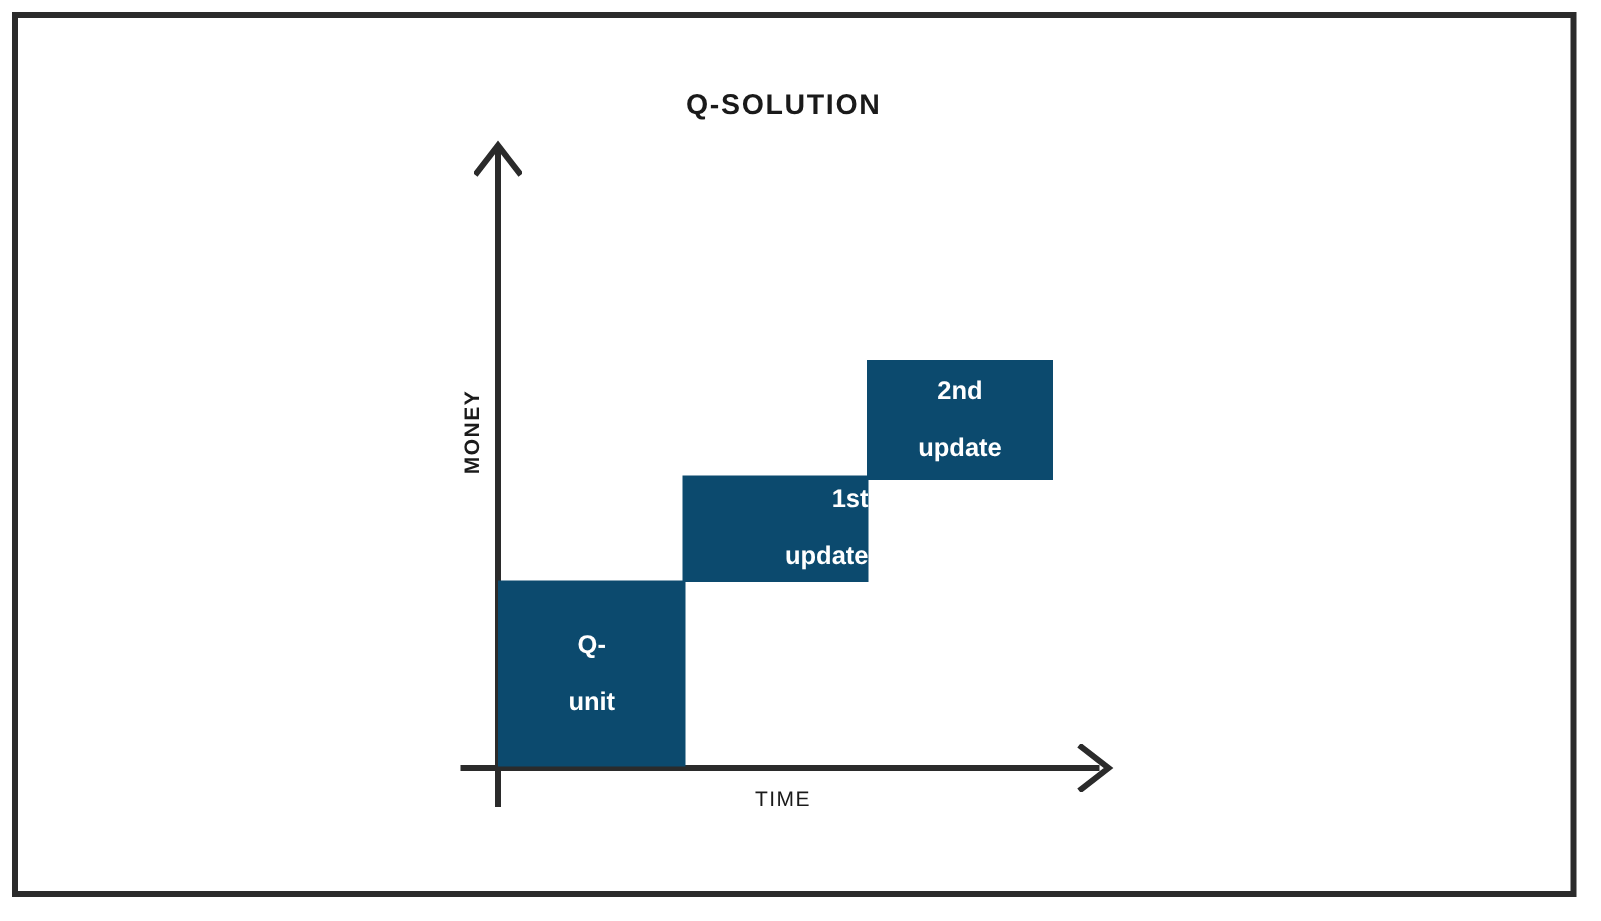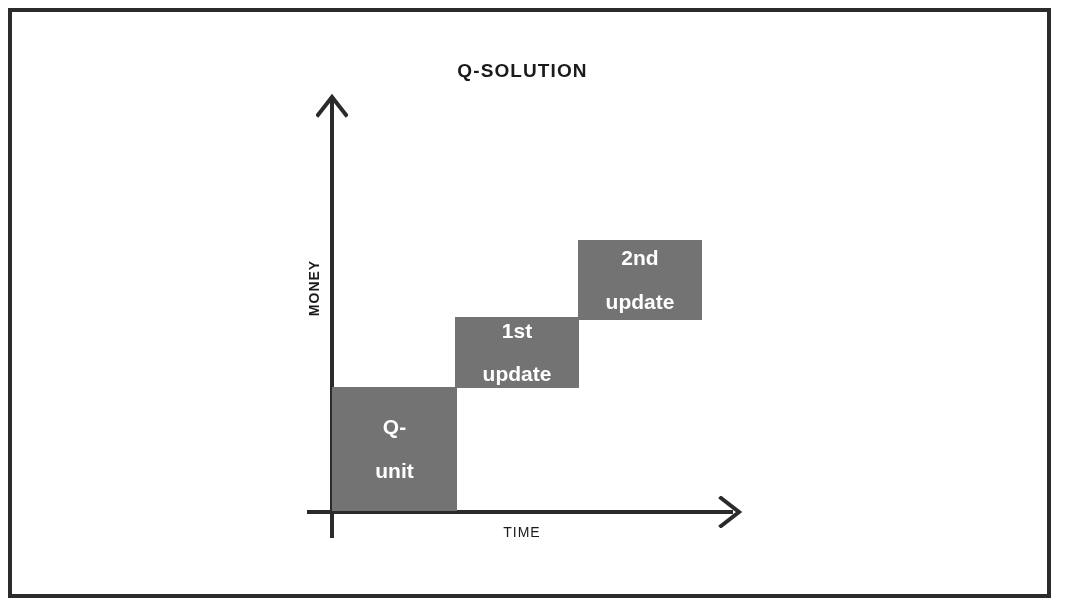--- a/index.html
+++ b/index.html
@@ -99,37 +99,37 @@
     width: 120px;
     text-align: center;
     font-size: 14px;
     font-weight: normal;
     letter-spacing: 1px;
     color: #1a1a1a;
   }
   
   .bar {
     position: absolute;
-    background: #737373;
+    background: #0c4a6e;
     display: flex;
     flex-direction: column;
     align-items: center;
     justify-content: center;
     color: #ffffff;
-    font-size: 21px;
+    font-size: 17px;
     font-weight: bold;
     line-height: 1.35;
     text-align: center;
     gap: 15px;
   }
   .bar span {
     display: block;
   }
   #bar-0 { left: 332px; top: 387px; width: 125px; height: 124px; }
-  #bar-1 { left: 455px; top: 317px; width: 124px; height: 71px;  }
+  #bar-1 { left: 455px; top: 317px; width: 124px; height: 71px; align-items: flex-end;  }
   #bar-2 { left: 578px; top: 240px; width: 124px; height: 80px;  }
 </style>
 </head>
 <body>
 
 <div class="canvas">
 
   <div class="frame"></div>
 
   <div class="chart-area">

